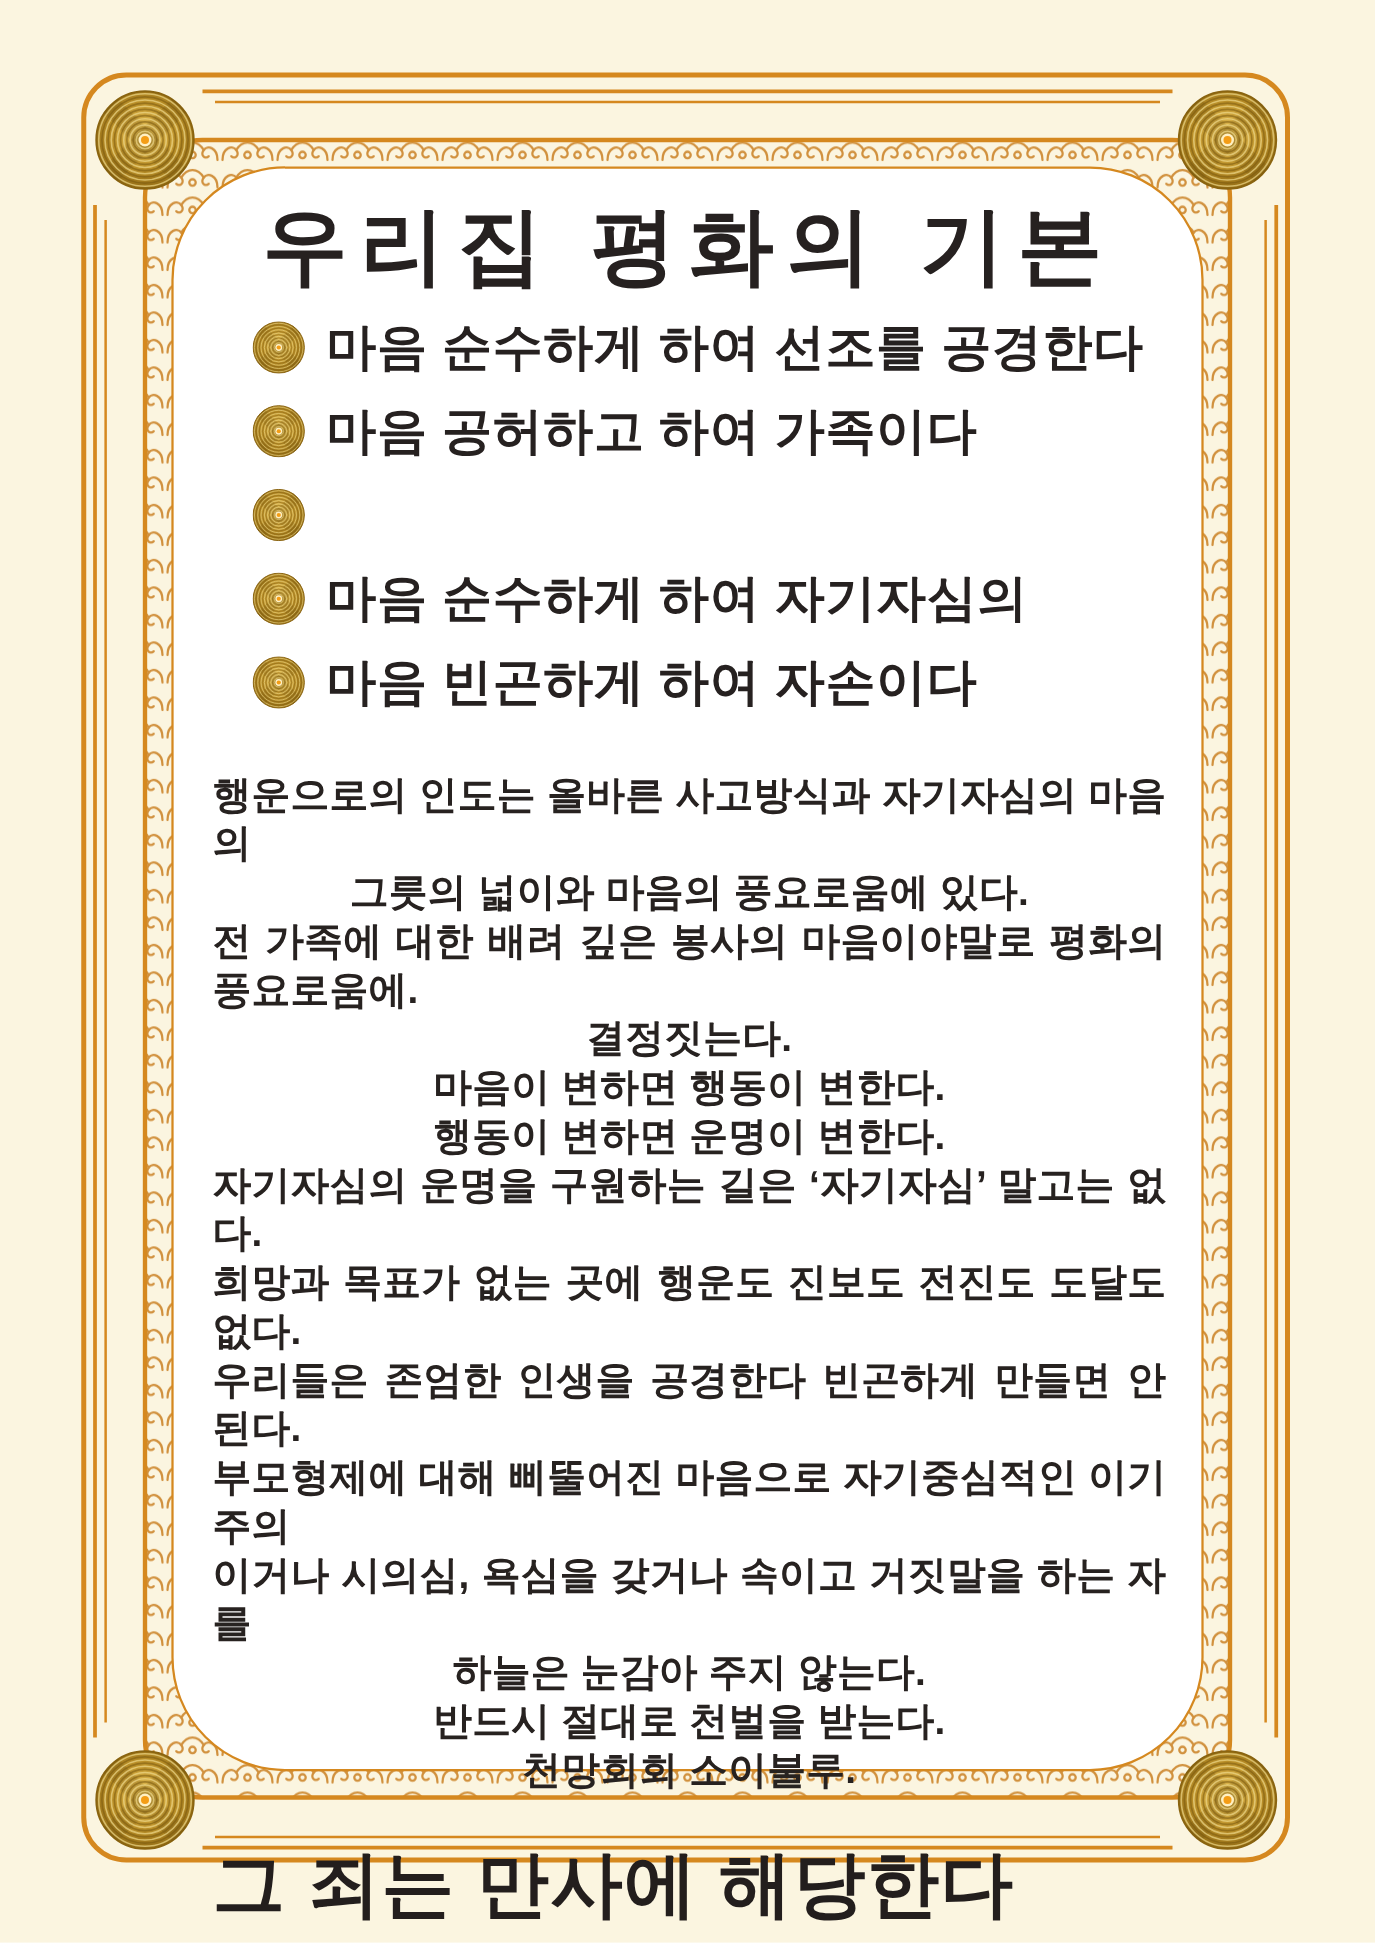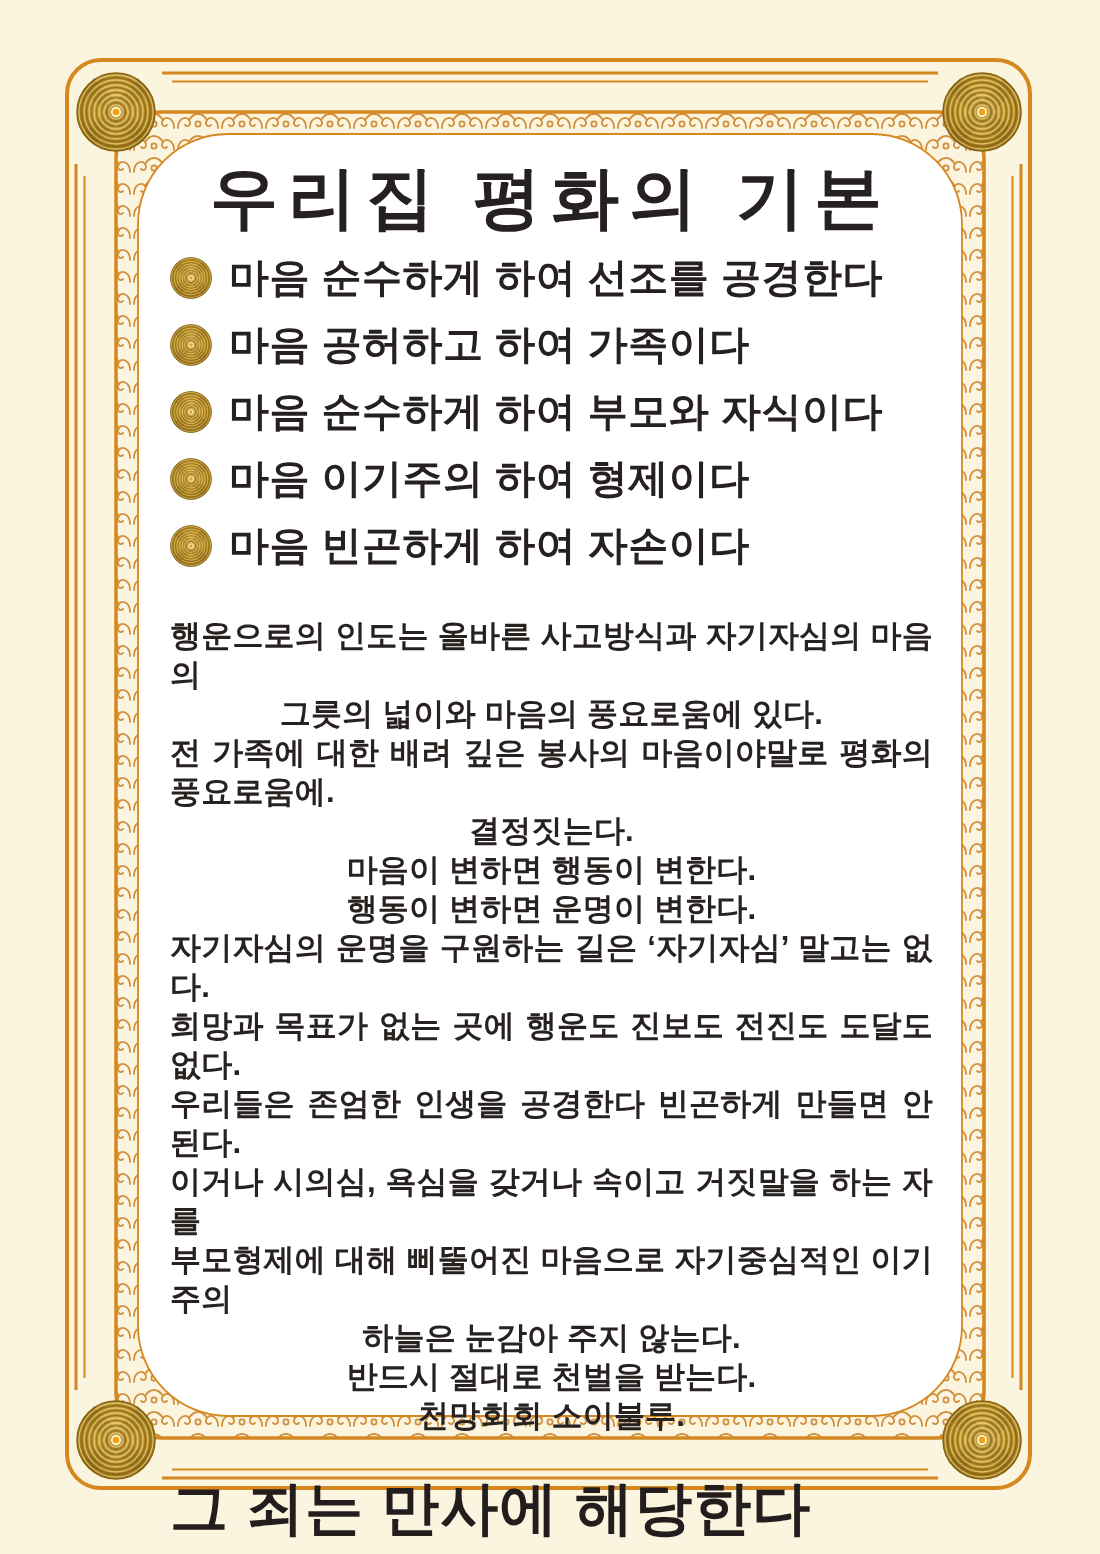--- a/index.html
+++ b/index.html
@@ -14,21 +14,21 @@
     color:#262120;
   }
   h1.title {
     margin:28px 0 0 0; text-align:center;
     font-size:68px; line-height:70px; font-weight:800;
     letter-spacing:10px; color:#262120; white-space:nowrap;
   }
   ul.bullets { list-style:none; margin:12px 0 0 0; padding:0; }
   ul.bullets li {
     display:flex; align-items:center; gap:17px;
-    height:67px; padding-left:31px;
+    height:67px; padding-left:31px;margin-left:32px;
   }
   ul.bullets li .blabel {
     font-size:40px; font-weight:700; letter-spacing:0.5px; white-space:nowrap;
   }
   .bullet-icon { flex:0 0 auto; display:block; }
   .body-text {
     margin:37px 0 0 31px; width:763px;
     font-size:31px; line-height:39px; font-weight:600;
     letter-spacing:0.2px; color:#272220;
   }
@@ -123,48 +123,47 @@
         <li>
     <svg class="bullet-icon" width="42" height="42" viewBox="-40 -40 80 80">
       <use href="#medallion"></use>
     </svg>
     <span class="blabel">마음 공허하고 하여 가족이다</span>
   </li>
         <li>
     <svg class="bullet-icon" width="42" height="42" viewBox="-40 -40 80 80">
       <use href="#medallion"></use>
     </svg>
-    <span class="blabel">마음 순수하게 하여 부모와 자식이다</span>
   </li>
         <li>
     <svg class="bullet-icon" width="42" height="42" viewBox="-40 -40 80 80">
       <use href="#medallion"></use>
     </svg>
-    <span class="blabel">마음 이기주의 하여 형제이다</span>
+    <span class="blabel">마음 순수하게 하여 자기자심의</span>
   </li>
         <li>
     <svg class="bullet-icon" width="42" height="42" viewBox="-40 -40 80 80">
       <use href="#medallion"></use>
     </svg>
     <span class="blabel">마음 빈곤하게 하여 자손이다</span>
   </li>
       </ul>
 
     <div class="body-text">
         <div class="line justify">행운으로의 인도는 올바른 사고방식과 자기자심의 마음의</div>
         <div class="line">그릇의 넓이와 마음의 풍요로움에 있다.</div>
         <div class="line justify">전 가족에 대한 배려 깊은 봉사의 마음이야말로 평화의 풍요로움에.</div>
         <div class="line">결정짓는다.</div>
         <div class="line">마음이 변하면 행동이 변한다.</div>
         <div class="line">행동이 변하면 운명이 변한다.</div>
         <div class="line justify">자기자심의 운명을 구원하는 길은 ‘자기자심’ 말고는 없다.</div>
         <div class="line justify">희망과 목표가 없는 곳에 행운도 진보도 전진도 도달도 없다.</div>
         <div class="line justify">우리들은 존엄한 인생을 공경한다 빈곤하게 만들면 안 된다.</div>
+        <div class="line justify">부모형제에 대해 삐뚤어진 마음으로 자기중심적인 이기주의</div>
         <div class="line justify">이거나 시의심, 욕심을 갖거나 속이고 거짓말을 하는 자를</div>
-        <div class="line justify">부모형제에 대해 삐뚤어진 마음으로 자기중심적인 이기주의</div>
         <div class="line">하늘은 눈감아 주지 않는다.</div>
         <div class="line">반드시 절대로 천벌을 받는다.</div>
         <div class="line">천망회회 소이불루.</div>
       </div>
 
     <div class="closing">
       <div class="f1">그 죄는 만사에 해당한다</div>
 
     </div>
   </div>

